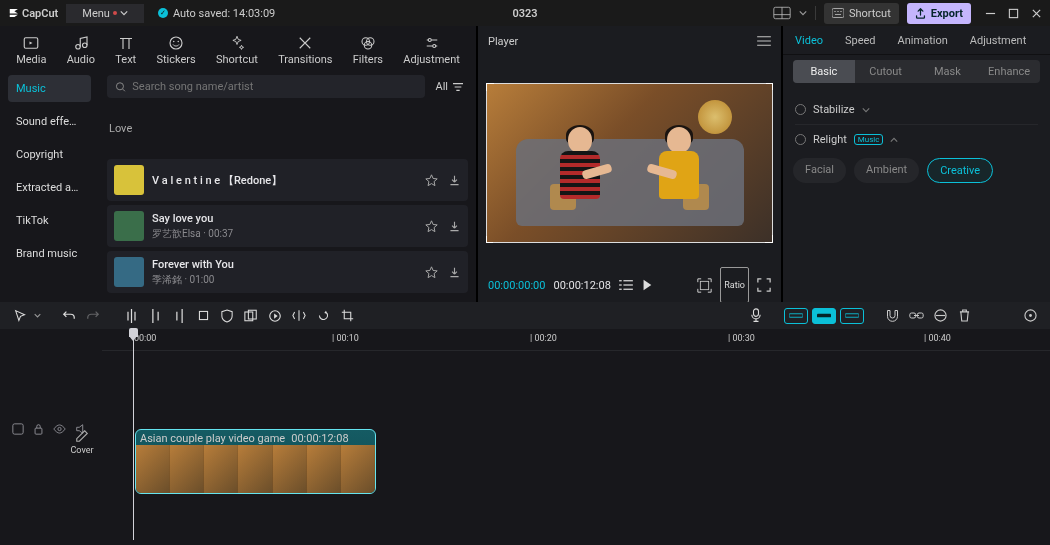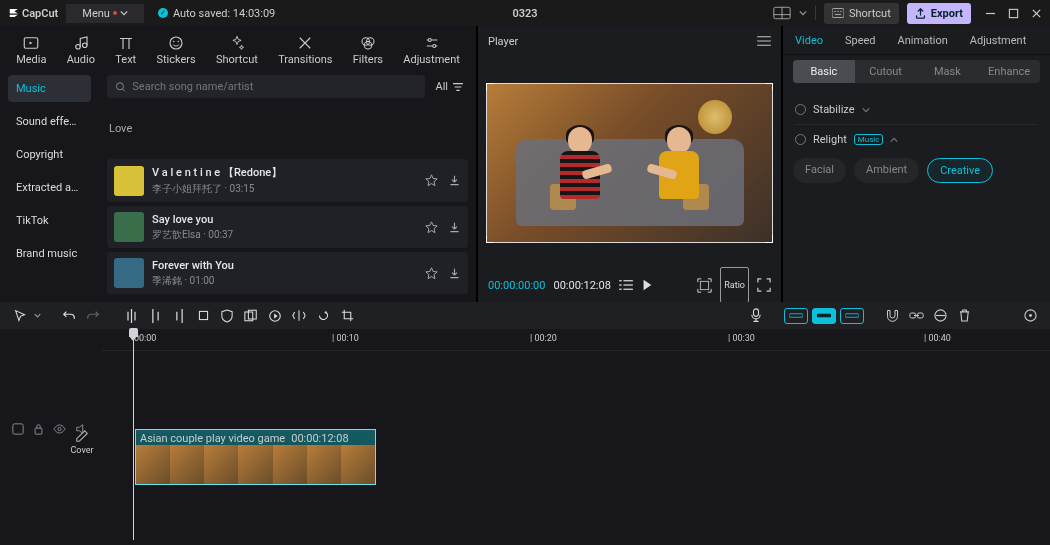--- a/index.html
+++ b/index.html
@@ -115,21 +115,21 @@
 .tl .tlside .blank{height:22px}
 .tl .tlside .tlicons{display:flex;gap:9px;padding:72px 12px 0;align-items:center;color:#9a9aa1}
 .tl .tlside .cover{display:flex;flex-direction:column;align-items:center;gap:2px;width:28px;margin-left:auto;margin-right:6px;margin-top:-6px;color:#aaa}
 .tl .tlmain{flex:1;position:relative}
 .tl .ruler{height:22px;display:flex;align-items:center;position:relative;border-bottom:1px solid #26272b;color:#77777c;white-space:nowrap}
 .tl .ruler .tick{position:absolute;top:4px;font-size:9px}
 .tl .playhead{position:absolute;top:0;bottom:-190px;left:31px;width:1px;background:#d2d2d8}
 .tl .playhead::before{content:"";position:absolute;top:-1px;left:-4px;width:9px;height:9px;background:#d2d2d8;border-radius:2px 2px 0 0}
 .tl .playhead::after{content:"";position:absolute;top:7px;left:-4px;border-left:4.5px solid transparent;border-right:4.5px solid transparent;border-top:5px solid #d2d2d8}
 .tl .tracks{position:relative;height:170px}
-.tl .clip{position:absolute;top:78px;left:33px;width:241px;height:56px;border:1px solid #65e4ef;border-radius:0;background:linear-gradient(#155b63,#0f4b52);overflow:hidden}
+.tl .clip{position:absolute;top:78px;left:33px;width:241px;height:65px;border:1px solid #65e4ef;border-radius:6px;background:linear-gradient(#155b63,#0f4b52);overflow:hidden}
 .tl .clip .cliplabel{position:absolute;top:2px;left:4px;color:#bfe9ee;font-size:9px;display:flex;gap:6px}
 .tl .clip .thumbs{position:absolute;top:15px;left:0;right:0;bottom:0;display:flex}
 .tl .clip .thumbs .th{flex:1;background:linear-gradient(135deg,#b77d3a,#6b4e2a);border-right:1px solid rgba(0,0,0,.2)}
 </style>
 </head>
 <body>
 
 <div class="titlebar">
   <div class="logo">
     <svg width="14" height="14" viewBox="0 0 24 24">
@@ -276,21 +276,20 @@
                 <path d="M1 2h12M3 6h8M5 10h4" stroke="#ccc" stroke-width="1.4"></path>
               </svg>
           </div>
         </div>
         <div class="cat">Love</div>
         <div class="songs">
           <div class="song">
             <div class="art" style="background:#d8c23a"></div>
             <div class="meta">
                 <div class="title">V a l e n t i n e 【Redone】</div>
-                <div class="sub">李子小姐拜托了 · 03:15</div>
               </div>
             <div class="song-actions">
               <svg width="13" height="13" viewBox="0 0 16 16">
                   <path d="M8 1l2 4.5 5 .5-3.8 3.3 1 5L8 11.8 3.8 14.3l1-5L1 6l5-.5L8 1z" stroke="#aaa" fill="none" stroke-width="1.2"></path>
                 </svg>
               <svg width="13" height="13" viewBox="0 0 16 16">
                   <path d="M8 2v8m0 0l-3-3m3 3l3-3M3 13h10" stroke="#aaa" fill="none" stroke-width="1.4"></path>
                 </svg>
             </div>
           </div>

